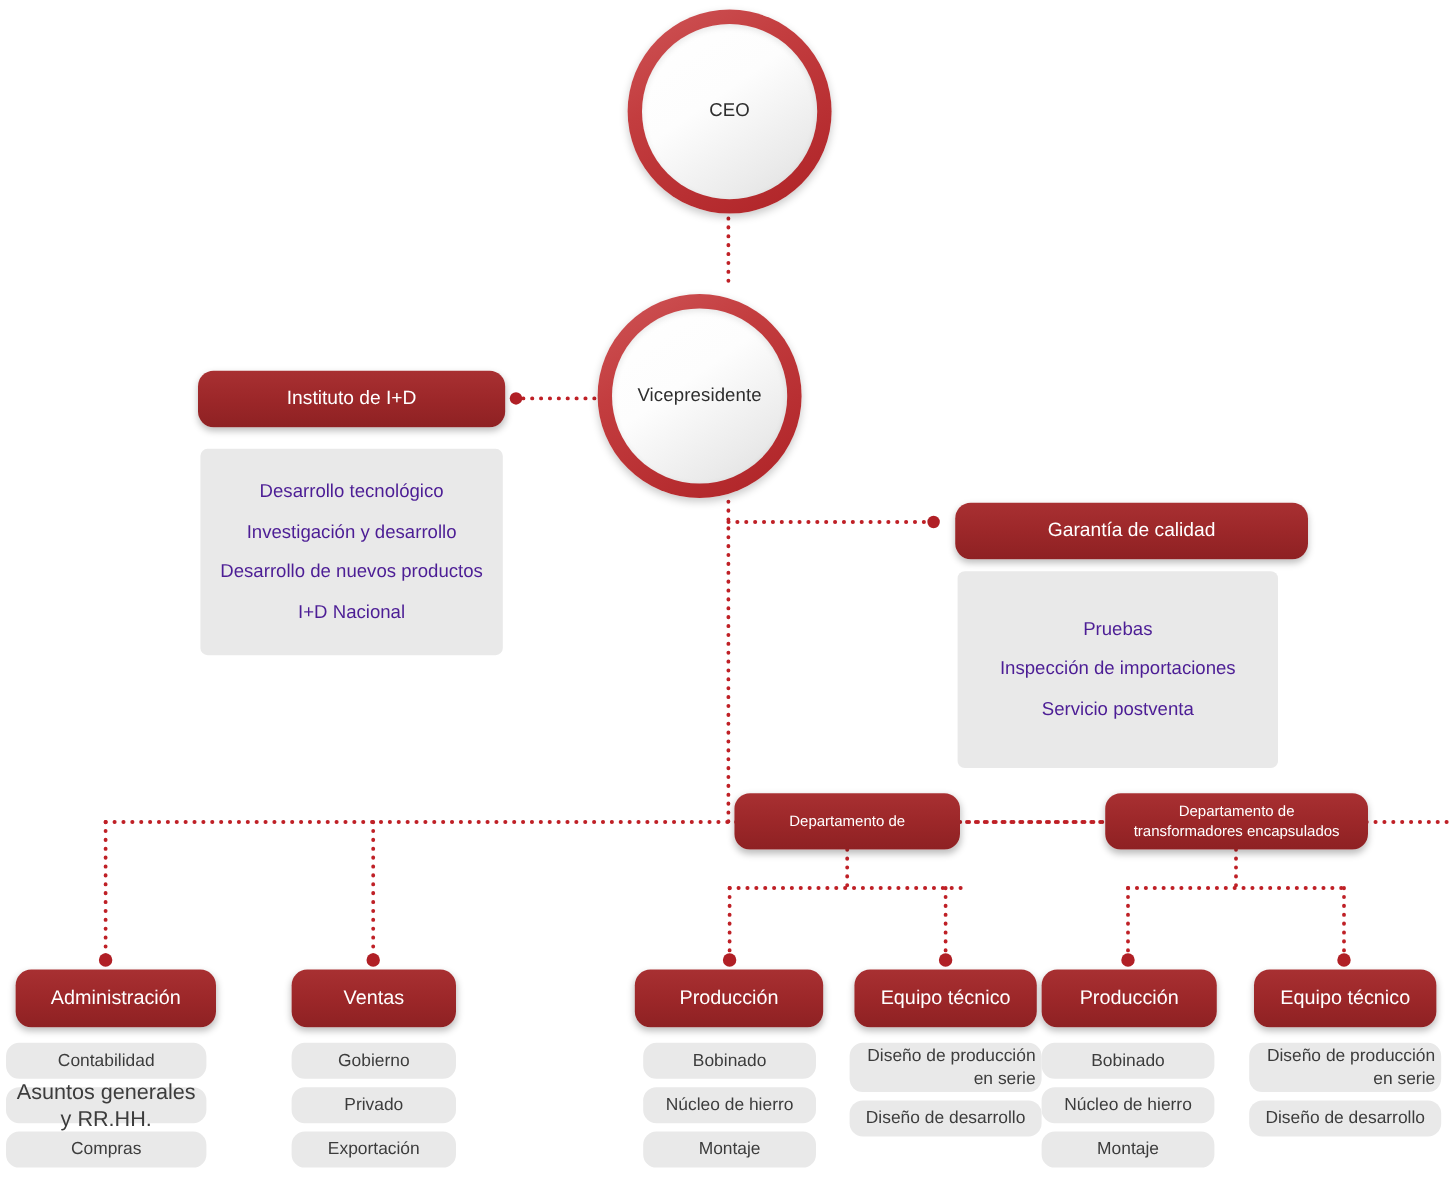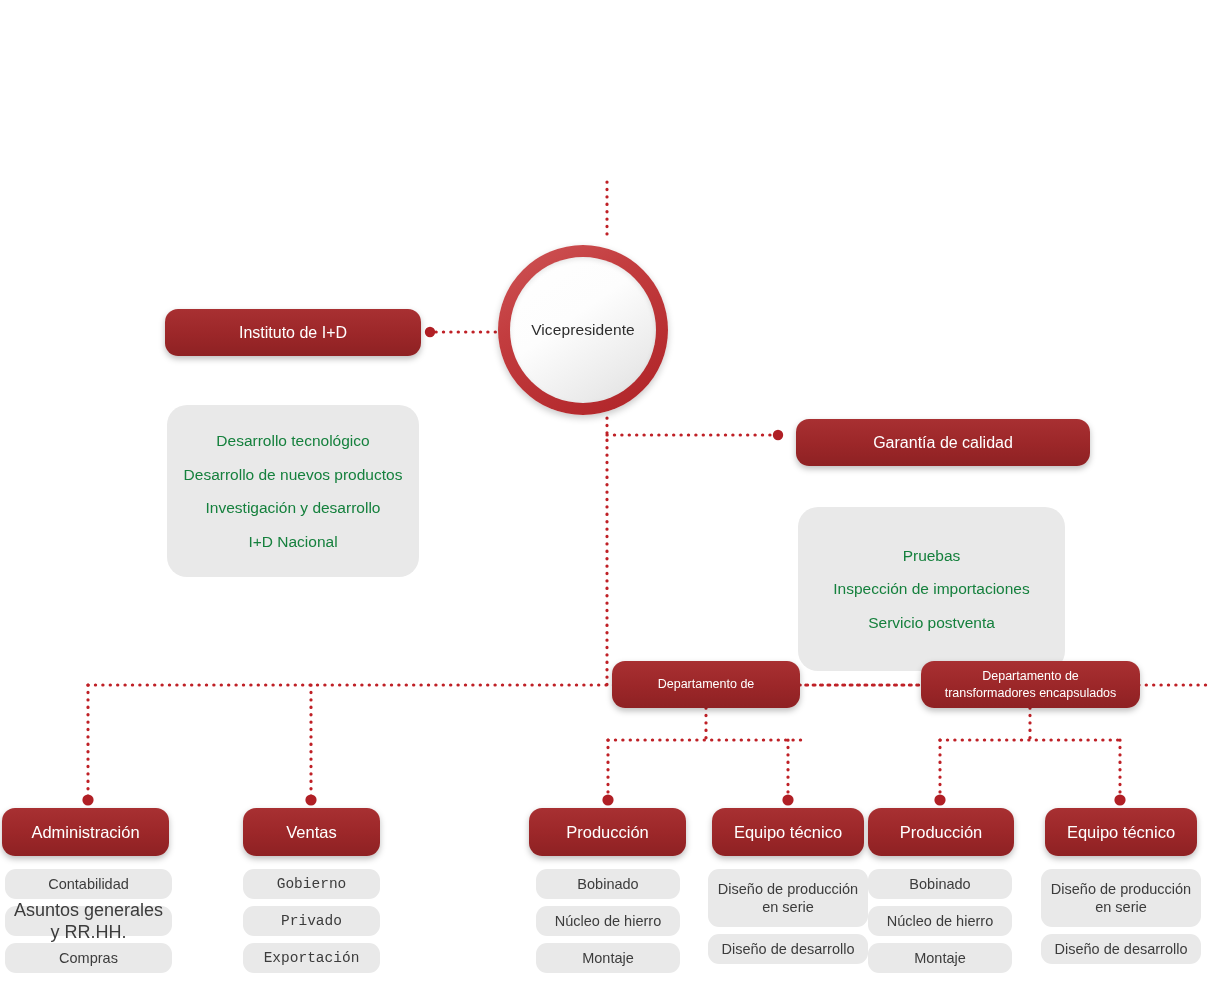--- a/index.html
+++ b/index.html
@@ -80,28 +80,27 @@
     box-sizing: border-box;
     padding: 2px 8px;
   }
   .red-box.size-lg { font-size: 16.5px; }
   .red-box.size-md { font-size: 16px; }
   .red-box.size-sm { font-size: 12.5px; line-height: 1.32; }
   
   .gray-panel {
     position: absolute;
     background: #e9e9e9;
-    border-radius: 20px;
+    border-radius: 6px;
     box-sizing: border-box;
     display: flex;
     flex-direction: column;
     align-items: center;
     justify-content: center;
-    color: #15803d;
-    margin-top: 31px;
+    color: #4c1d95;
   }
   .gray-panel .row {
     font-size: 15.5px;
     line-height: 1.0;
     padding: 9px 4px;
     text-align: center;
     white-space: nowrap;
   }
   
   .chip-stack {
@@ -117,21 +116,21 @@
     font-size: 14.5px;
     text-align: center;
     display: flex;
     align-items: center;
     justify-content: center;
     box-sizing: border-box;
     padding: 3px 5px;
     line-height: 1.25;
   }
   .chip.h1 { height: 30px; }
-  .chip.h2 { height: 58px; }
+  .chip.h2 { height: 41px; text-align: right; }
   .chip.tight { font-size: 18px; }
 </style>
 </head>
 <body>
 
 <div id="chart">
 
   <svg id="wires" viewBox="0 0 1211 984" width="1211" height="984">
 
     <path class="wire" d="M 607 182 L 607 240"></path>
@@ -162,34 +161,39 @@
     <circle class="wire-dot-big" cx="788" cy="800" r="5.6"></circle>
 
     <path class="wire" d="M 1030 708 L 1030 740"></path>
     <path class="wire" d="M 940 740 L 1120 740"></path>
     <path class="wire" d="M 940 740 L 940 797"></path>
     <circle class="wire-dot-big" cx="940" cy="800" r="5.6"></circle>
     <path class="wire" d="M 1120 740 L 1120 797"></path>
     <circle class="wire-dot-big" cx="1120" cy="800" r="5.6"></circle>
   </svg>
 
+  <div class="circle-node" style="left:523px; top:8px; width:170px; height:170px;">
+    <div class="circle-inner">
+      <span class="circle-label">CEO</span>
+    </div>
+  </div>
 
   <div class="circle-node" style="left:498px; top:245px; width:170px; height:170px;">
     <div class="circle-inner">
       <span class="circle-label">Vicepresidente</span>
     </div>
   </div>
 
   <div class="red-box size-md" style="left:165px; top:309px; width:256px; height:47px;">
     <span>Instituto de I+D</span>
   </div>
   <div class="gray-panel" style="left:167px; top:374px; width:252px; height:172px;">
     <div class="row">Desarrollo tecnológico</div>
+    <div class="row">Investigación y desarrollo</div>
     <div class="row">Desarrollo de nuevos productos</div>
-    <div class="row">Investigación y desarrollo</div>
     <div class="row">I+D Nacional</div>
   </div>
 
   <div class="red-box size-md" style="left:796px; top:419px; width:294px; height:47px;">
     <span>Garantía de calidad</span>
   </div>
   <div class="gray-panel" style="left:798px; top:476px; width:267px; height:164px;">
     <div class="row">Pruebas</div>
     <div class="row">Inspección de importaciones</div>
     <div class="row">Servicio postventa</div>
@@ -197,33 +201,33 @@
 
   <div class="red-box size-sm" style="left:612px; top:661px; width:188px; height:47px; flex-direction:column;">
     <span>Departamento de</span>
   </div>
 
   <div class="red-box size-sm" style="left:921px; top:661px; width:219px; height:47px; flex-direction:column;">
     <span>Departamento de</span>
     <span>transformadores encapsulados</span>
   </div>
 
-  <div class="red-box size-lg" style="left:2px; top:808px; width:167px; height:48px;">
+  <div class="red-box size-lg" style="left:13px; top:808px; width:167px; height:48px;">
     <span>Administración</span>
   </div>
   <div class="chip-stack" style="left:5px; top:869px; width:167px;">
     <div class="chip h1">Contabilidad</div>
     <div class="chip h1 tight">Asuntos generales y RR.HH.</div>
     <div class="chip h1">Compras</div>
   </div>
 
   <div class="red-box size-lg" style="left:243px; top:808px; width:137px; height:48px;">
     <span>Ventas</span>
   </div>
-  <div class="chip-stack" style="left:243px; top:869px; width:137px;font-family:Liberation Mono, monospace;">
+  <div class="chip-stack" style="left:243px; top:869px; width:137px;">
     <div class="chip h1">Gobierno</div>
     <div class="chip h1">Privado</div>
     <div class="chip h1">Exportación</div>
   </div>
 
   <div class="red-box size-lg" style="left:529px; top:808px; width:157px; height:48px;">
     <span>Producción</span>
   </div>
   <div class="chip-stack" style="left:536px; top:869px; width:144px;">
     <div class="chip h1">Bobinado</div>

